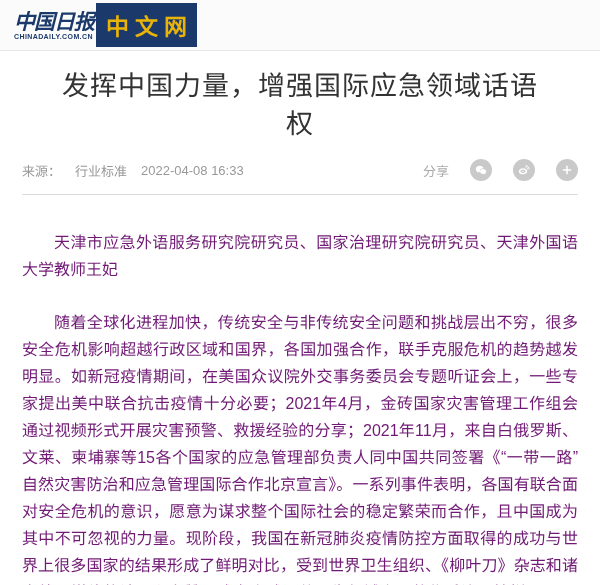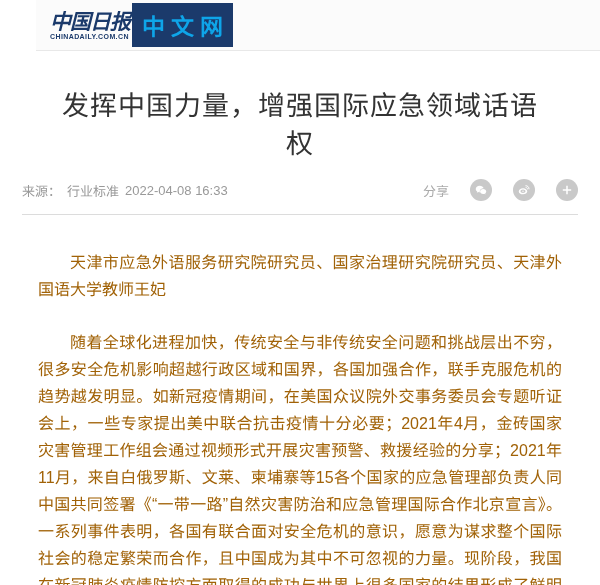--- a/index.html
+++ b/index.html
@@ -13,21 +13,20 @@
   }
 
   
   .topbar {
     height: 51px;
     background: #fbfbfb;
     border-bottom: 1px solid #e8e8e8;
     display: flex;
     align-items: center;
     padding: 0 14px;
-    margin-left: 36px;
   }
   .logo { display: flex; align-items: stretch; cursor: pointer; }
   .logo-script {
     display: flex; flex-direction: column; justify-content: center;
     margin-right: 2px;
   }
   .brand-cn {
     font-family: "DejaVu Serif", "Liberation Serif", serif;
     font-weight: bold;
     font-style: italic;
@@ -39,21 +38,21 @@
   }
   .brand-domain {
     font-size: 7px;
     font-weight: bold;
     color: #1b3a6b;
     letter-spacing: 0.4px;
     white-space: nowrap;
   }
   .logo-box {
     background: #1b3a6b;
-    color: #0ea5e9;
+    color: #eab308;
     font-size: 23px;
     font-weight: bold;
     letter-spacing: 6px;
     padding: 5px 4px 5px 10px;
     display: flex;
     align-items: center;
     white-space: nowrap;
   }
   .breadcrumb {
     margin-left: 16px;
@@ -61,40 +60,40 @@
     color: #444444;
     display: flex;
     align-items: center;
     gap: 7px;
   }
   .breadcrumb .sep { color: #999999; font-size: 12px; }
 
   
   .article { padding: 0 22px 26px; }
   .article-title {
-    margin: 36px 30px 16px;
+    margin: 16px 30px 16px;
     text-align: center;
     font-size: 27px;
     line-height: 38px;
     font-weight: 500;
     color: #333333;
     letter-spacing: 1px;
   }
   .meta-row {
     display: flex;
     align-items: center;
     justify-content: space-between;
     padding-bottom: 13px;
     border-bottom: 1px solid #dcdcdc;
   }
   .meta-left {
     font-size: 13px;
     color: #999999;
     display: flex;
-    gap: 6px;
+    gap: 14px;
     align-items: center;
   }
   .share {
     display: flex;
     align-items: center;
     gap: 21px;
   }
   .share-label { font-size: 13px; color: #aaaaaa; }
   .share-btn {
     width: 22px; height: 22px;
@@ -103,24 +102,24 @@
     border: none;
     display: flex;
     align-items: center;
     justify-content: center;
     cursor: pointer;
     padding: 0;
   }
   .share-btn svg { width: 14px; height: 14px; display: block; }
 
   .article p {
-    margin: 16px;
+    margin: 0;
     font-size: 16px;
     line-height: 27px;
-    color: #a16207;
+    color: #701a75;
     text-indent: 2em;
     text-align: justify;
   }
   p.lead-para { margin-top: 34px; }
   p.body-para { margin-top: 26px; }
 </style>
 </head>
 <body>
 
 <div class="topbar">

